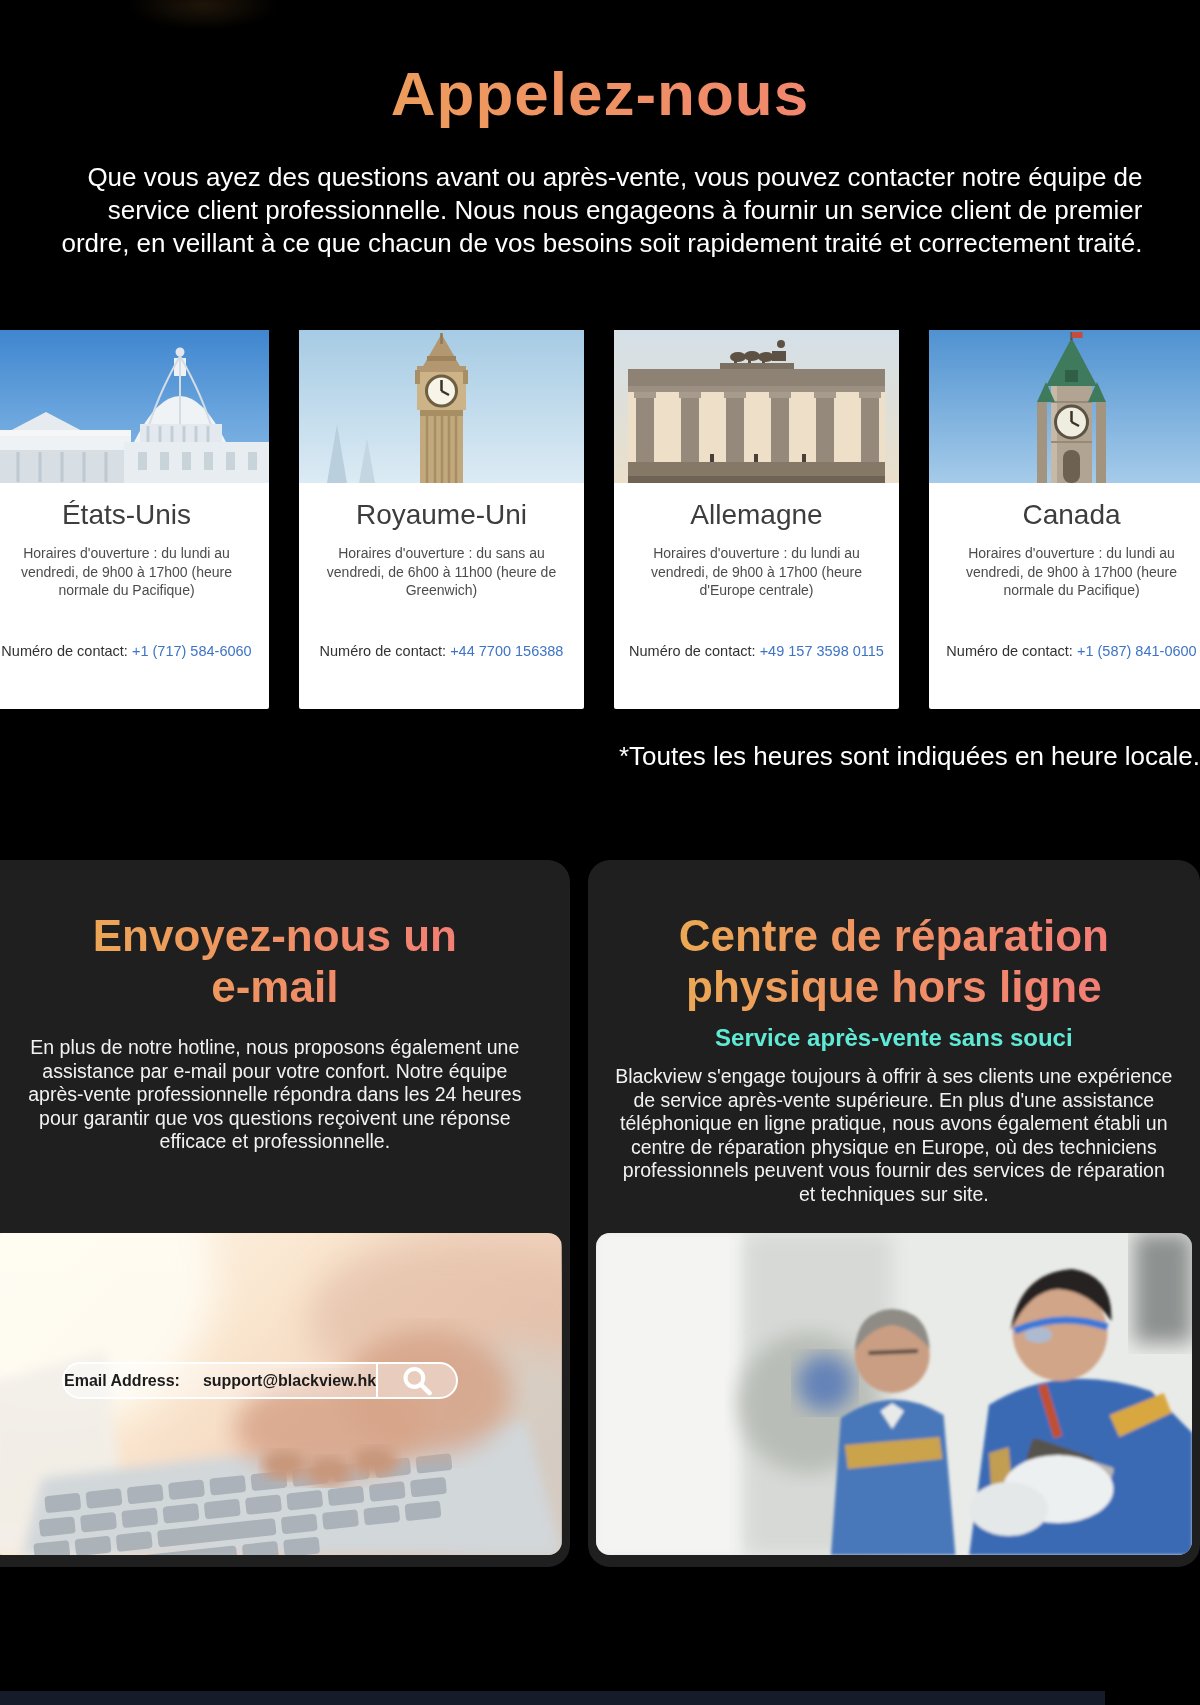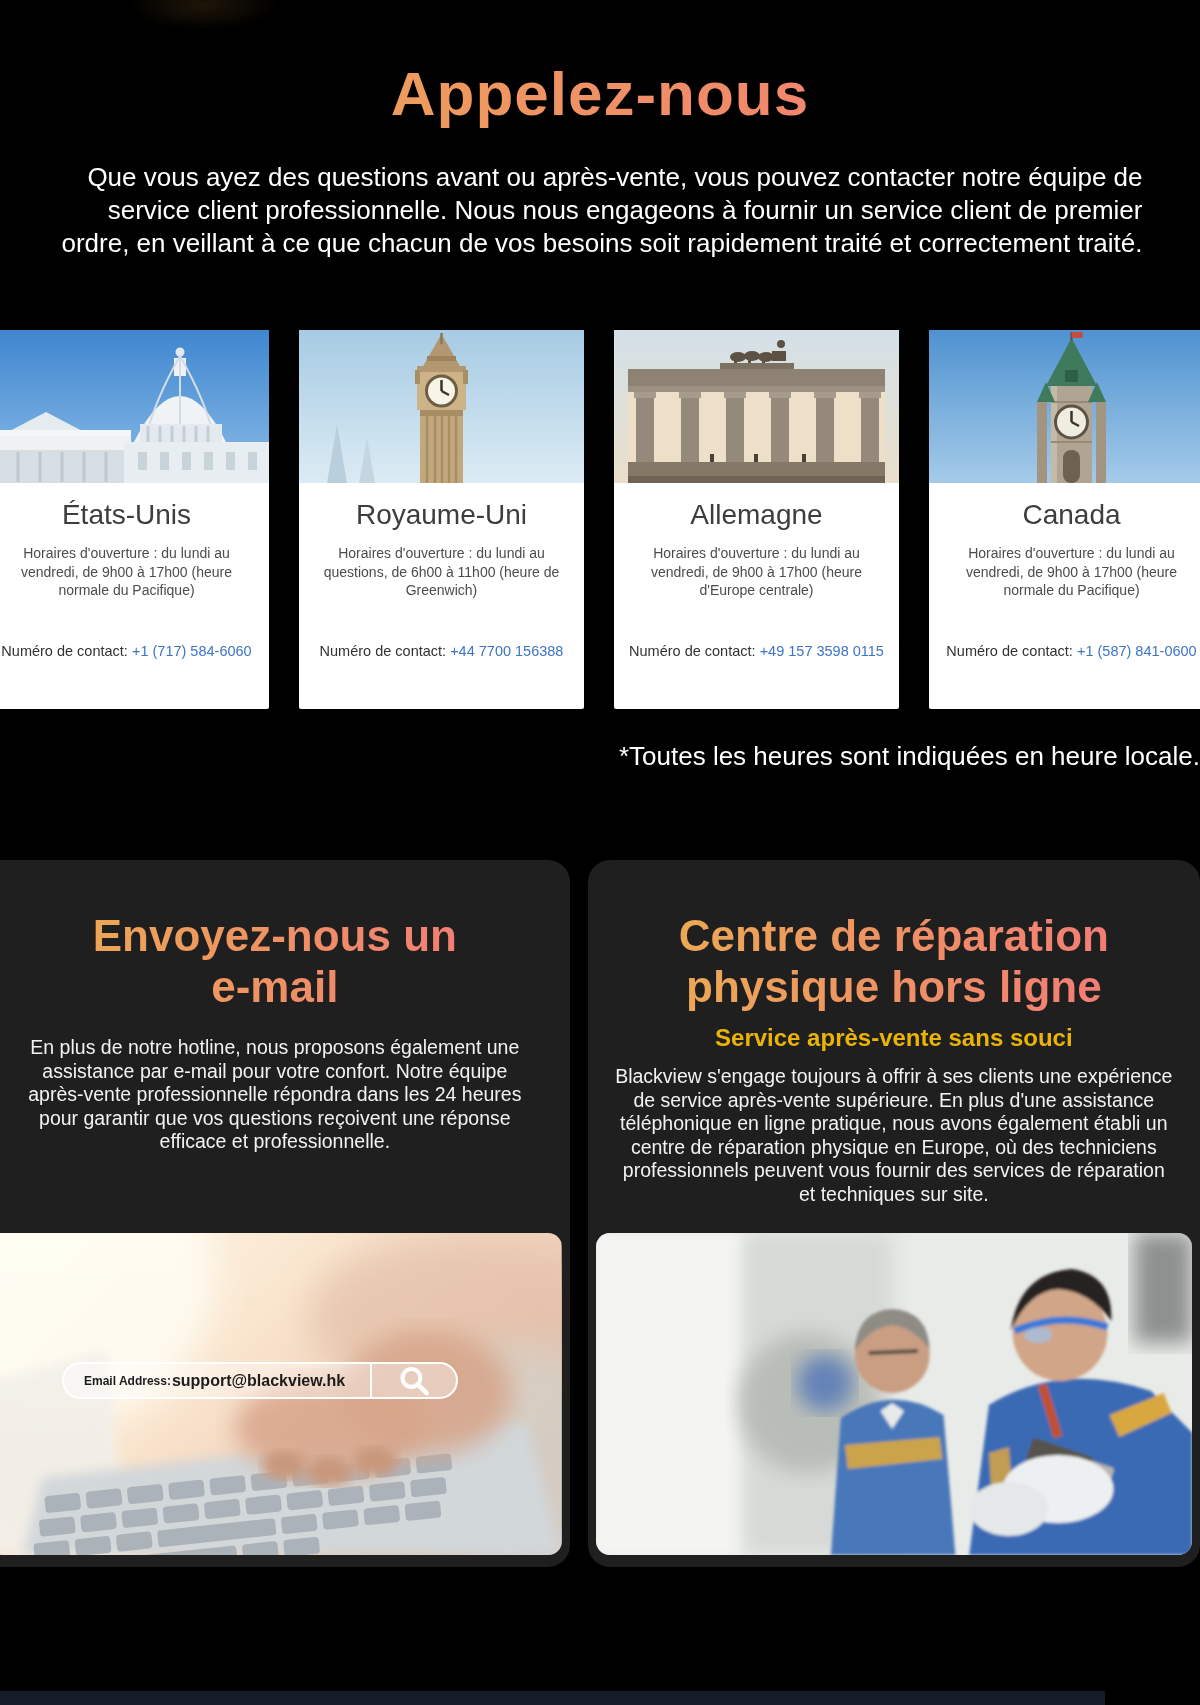--- a/index.html
+++ b/index.html
@@ -32,33 +32,33 @@
   .cc-phone{color:#3e74c6;text-decoration:none;}
   .note{margin-top:32px;text-align:right;font-size:26px;color:#ffffff;}
   .bottom-row{margin-top:88px;margin-left:-20px;display:flex;gap:18px;}
   .dark-card{background:#1f1f20;border-radius:22px;height:707px;
     display:flex;flex-direction:column;box-sizing:border-box;}
   .dark-card.left{width:597px;}
   .dark-card.right{width:620px;}
   .dc-title{margin-top:50px;text-align:center;font-weight:bold;
     font-size:44px;line-height:51px;}
   .dc-sub{margin-top:12px;text-align:center;font-weight:bold;
-    font-size:24px;color:#eab308;}
+    font-size:24px;color:#5eead4;}
   .dc-body{margin-top:24px;text-align:center;font-size:19.5px;
     line-height:23.5px;color:#f2f2f2;}
   .dark-card.left .dc-body{padding:0 40px;}
   .dark-card.right .dc-body{margin-top:13px;padding:0 26px;}
   .card-photo{margin:auto 8px 12px 8px;height:322px;border-radius:14px;
     overflow:hidden;position:relative;flex:none;}
   .card-photo svg{display:block;width:100%;height:100%;}
   .email-pill{position:absolute;left:74px;top:129px;width:396px;height:37px;
     box-sizing:border-box;border:2px solid #ffffff;border-radius:20px;
     background:rgba(255,255,255,.42);display:flex;align-items:center;}
-  .pill-label{margin-left:20px;font-size:12px;font-weight:bold;color:#1c1c1c;white-space:nowrap;}
-  .pill-value{margin-left:1px;font-size:16px;font-weight:bold;color:#1c1c1c;white-space:nowrap;}
+  .pill-label{font-size:16px;font-weight:bold;color:#1c1c1c;white-space:nowrap;}
+  .pill-value{margin-left:23px;font-size:16px;font-weight:bold;color:#1c1c1c;white-space:nowrap;}
   .pill-search{margin-left:auto;width:84px;height:100%;border-left:2px solid #ffffff;
     border-radius:0 18px 18px 0;display:flex;align-items:center;justify-content:center;}
   .footer-strip{position:absolute;left:0;bottom:0;width:1105px;height:14px;
     background:#151b28;}
 </style>
 </head>
 <body>
 
 <div class="top-blob"></div>
 
@@ -153,21 +153,21 @@
         <line x1="142.5" y1="61" x2="150" y2="65" stroke="#3a3325" stroke-width="2.5"></line>
         <rect x="118" y="36" width="49" height="6" fill="#b29770"></rect>
         <polygon points="142.5,4 123,38 162,38" fill="#b29770"></polygon>
         <rect x="128" y="26" width="29" height="5" fill="#9c835c"></rect>
         <line x1="142.5" y1="3" x2="142.5" y2="14" stroke="#8f7852" stroke-width="2.5"></line>
         <rect x="116" y="40" width="5" height="14" fill="#a88e63"></rect>
         <rect x="164" y="40" width="5" height="14" fill="#a88e63"></rect>
       </svg>
     </div>
     <div class="cc-name">Royaume-Uni</div>
-    <div class="cc-hours">Horaires d'ouverture : du lundi au questions, de 6h00 à 11h00 (heure de Greenwich)</div>
+    <div class="cc-hours">Horaires d'ouverture : du sans au vendredi, de 6h00 à 11h00 (heure de Greenwich)</div>
     <div class="cc-contact">
       <span>Numéro de contact:</span>
       <a href="#" class="cc-phone">+44 7700 156388</a>
     </div>
   </div>
 
   <div class="country-card">
     <div class="cc-img">
       <svg viewBox="0 0 285 153" preserveAspectRatio="xMidYMid slice">
         <defs>

